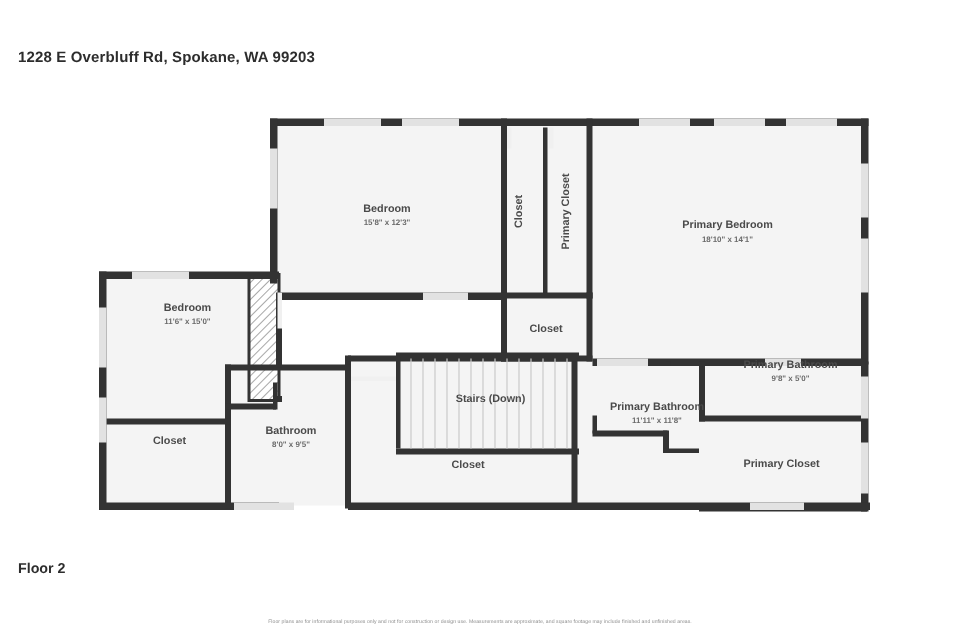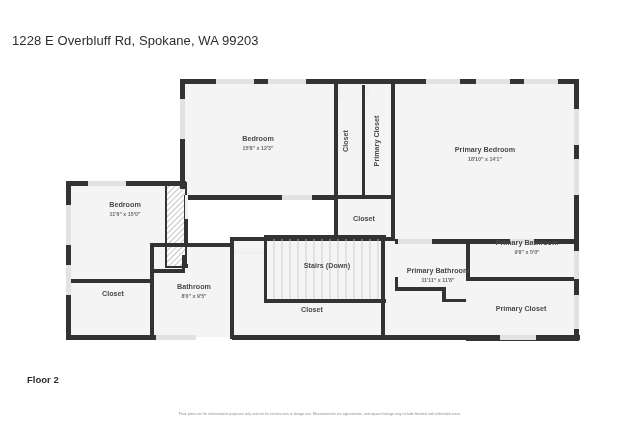--- a/index.html
+++ b/index.html
@@ -19,35 +19,34 @@
     position: absolute;
     left: 0; top: 0;
     width: 640px;
     height: 427px;
     background: #ffffff;
   }
   #address-title {
     position: absolute;
     left: 12px;
     top: 33px;
-    font-size: 13px;
-    font-weight: normal;
+    font-size: 10px;
+    font-weight: bold;
     letter-spacing: 0.1px;
     color: #2d2d2d;
     white-space: nowrap;
   }
   #floor-label {
     position: absolute;
     left: 12px;
     top: 374px;
     font-size: 9.5px;
     font-weight: bold;
     color: #2d2d2d;
     white-space: nowrap;
-    margin-left: 15px;
   }
   #disclaimer {
     position: absolute;
     left: 0;
     right: 0;
     top: 412px;
     text-align: center;
     font-size: 3.4px;
     color: #8d8d8d;
     letter-spacing: 0.05px;

